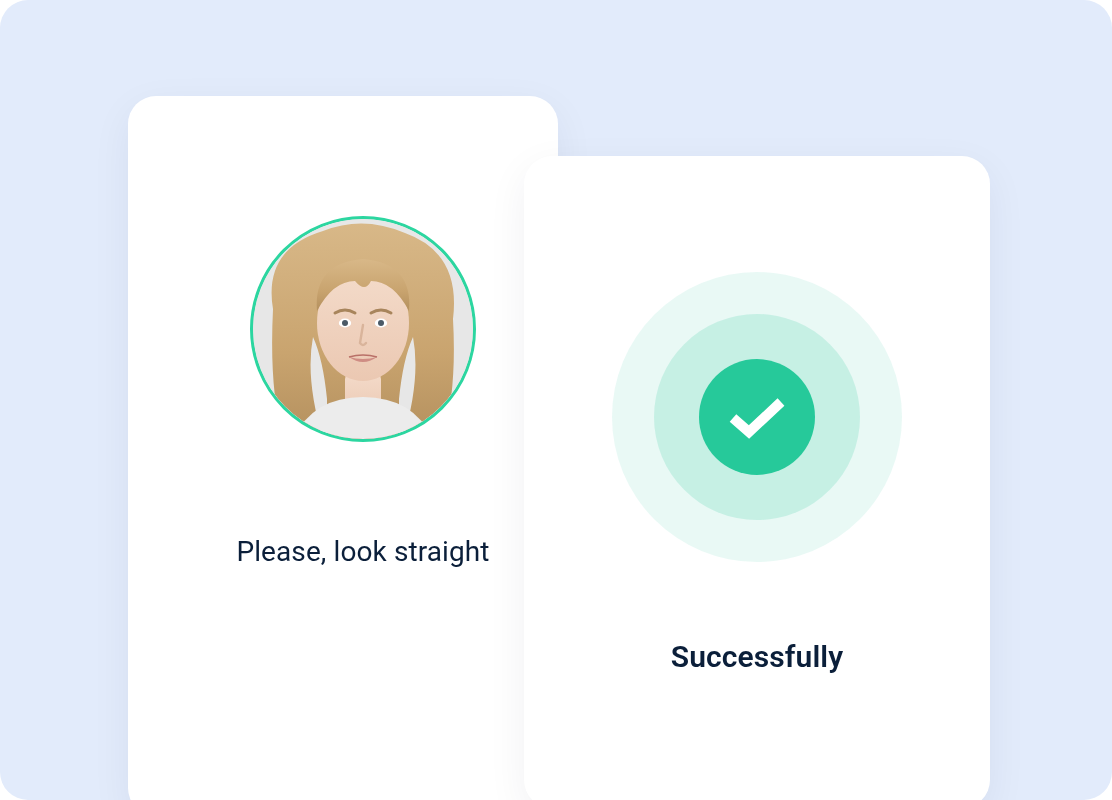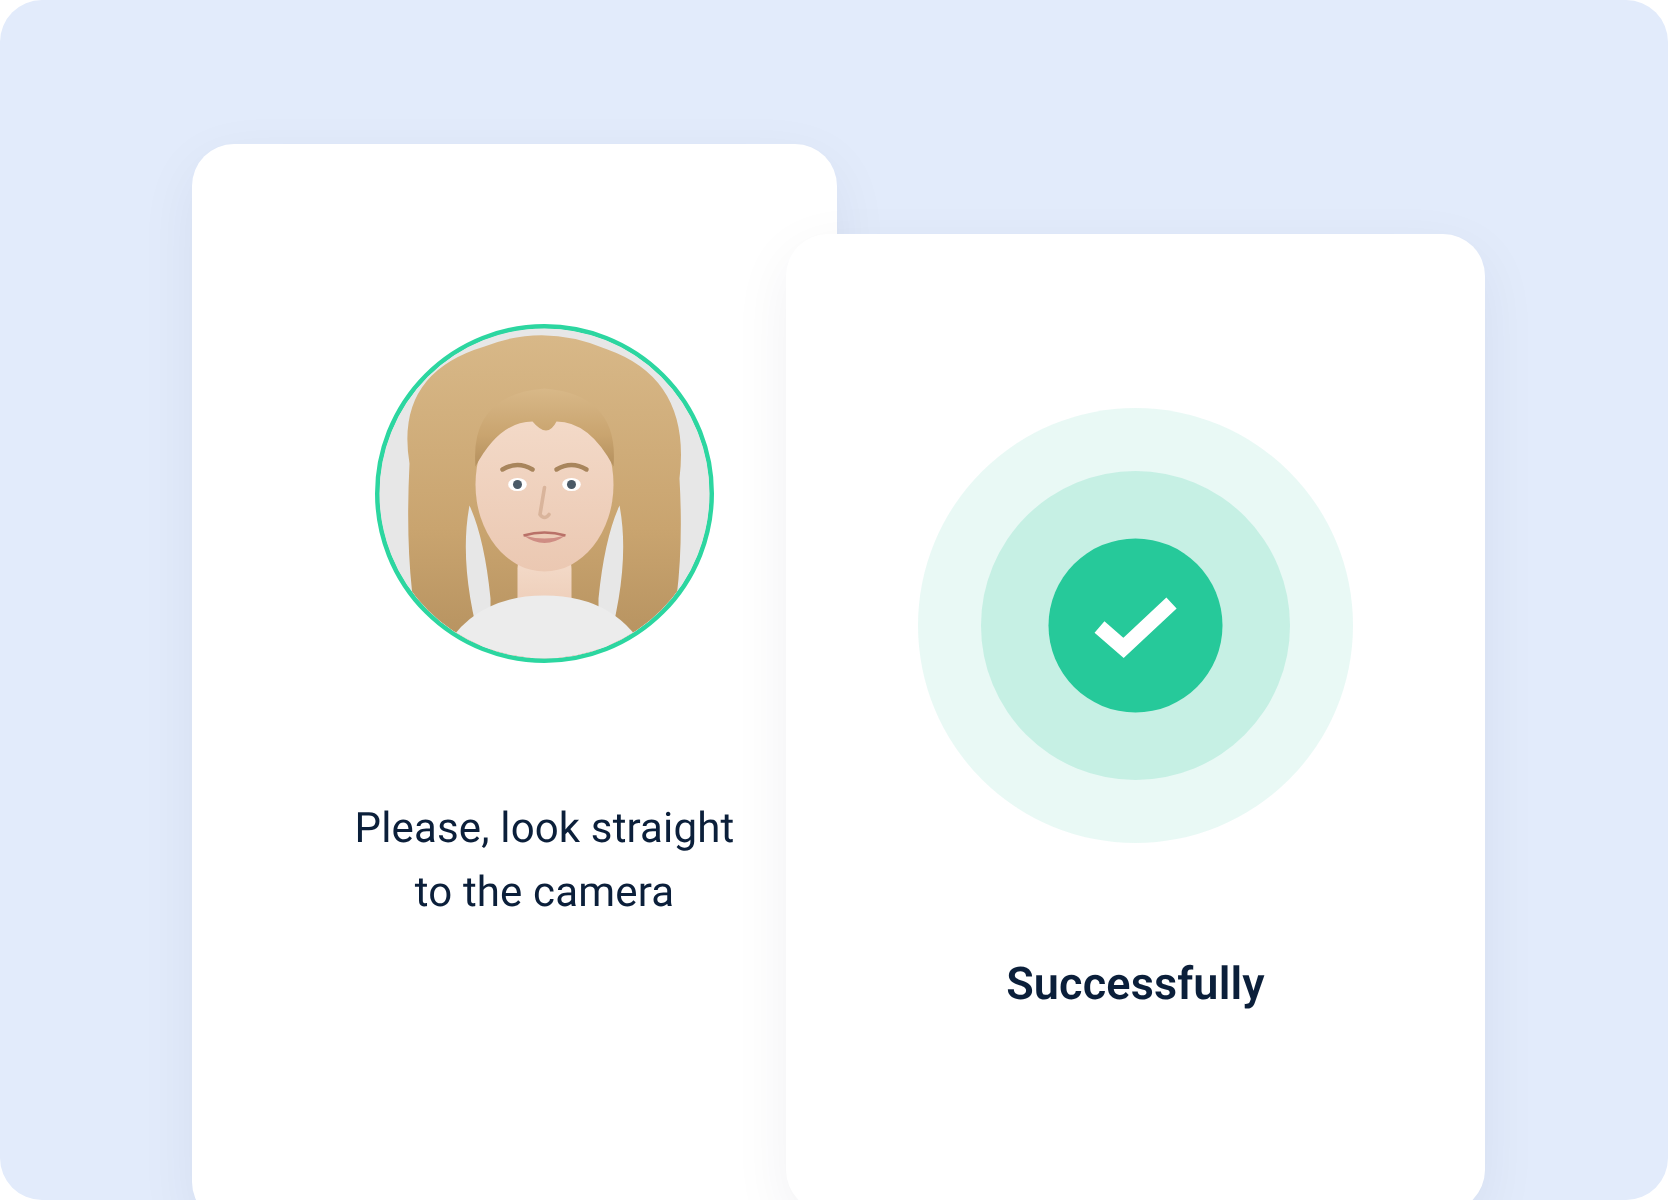--- a/index.html
+++ b/index.html
@@ -181,21 +181,20 @@
 
           <path d="M 110 106 L 107 124 Q 110 128 113 124" stroke="#d9b49b" stroke-width="2.4" fill="none" stroke-linecap="round"></path>
 
           <path d="M 96 138 Q 110 148 124 138 Q 110 142 96 138 Z" fill="#cf8d84"></path>
           <path d="M 96 138 Q 110 134 124 138" stroke="#b97168" stroke-width="1.6" fill="none"></path>
         </g>
       </svg>
     </div>
     <div class="caption-1">
       <span>Please, look straight</span><br>
-      <span>to the camera</span>
     </div>
   </div>
 
   <div class="card card-2">
     <div class="check-wrap">
       <div class="ripple ripple-outer"></div>
       <div class="ripple ripple-mid"></div>
       <div class="check-core">
         <svg viewBox="0 0 60 46">
           <path d="M 6 24 L 22 38 L 54 8" stroke="#ffffff" stroke-width="10" fill="none" stroke-linecap="butt" stroke-linejoin="miter"></path>

